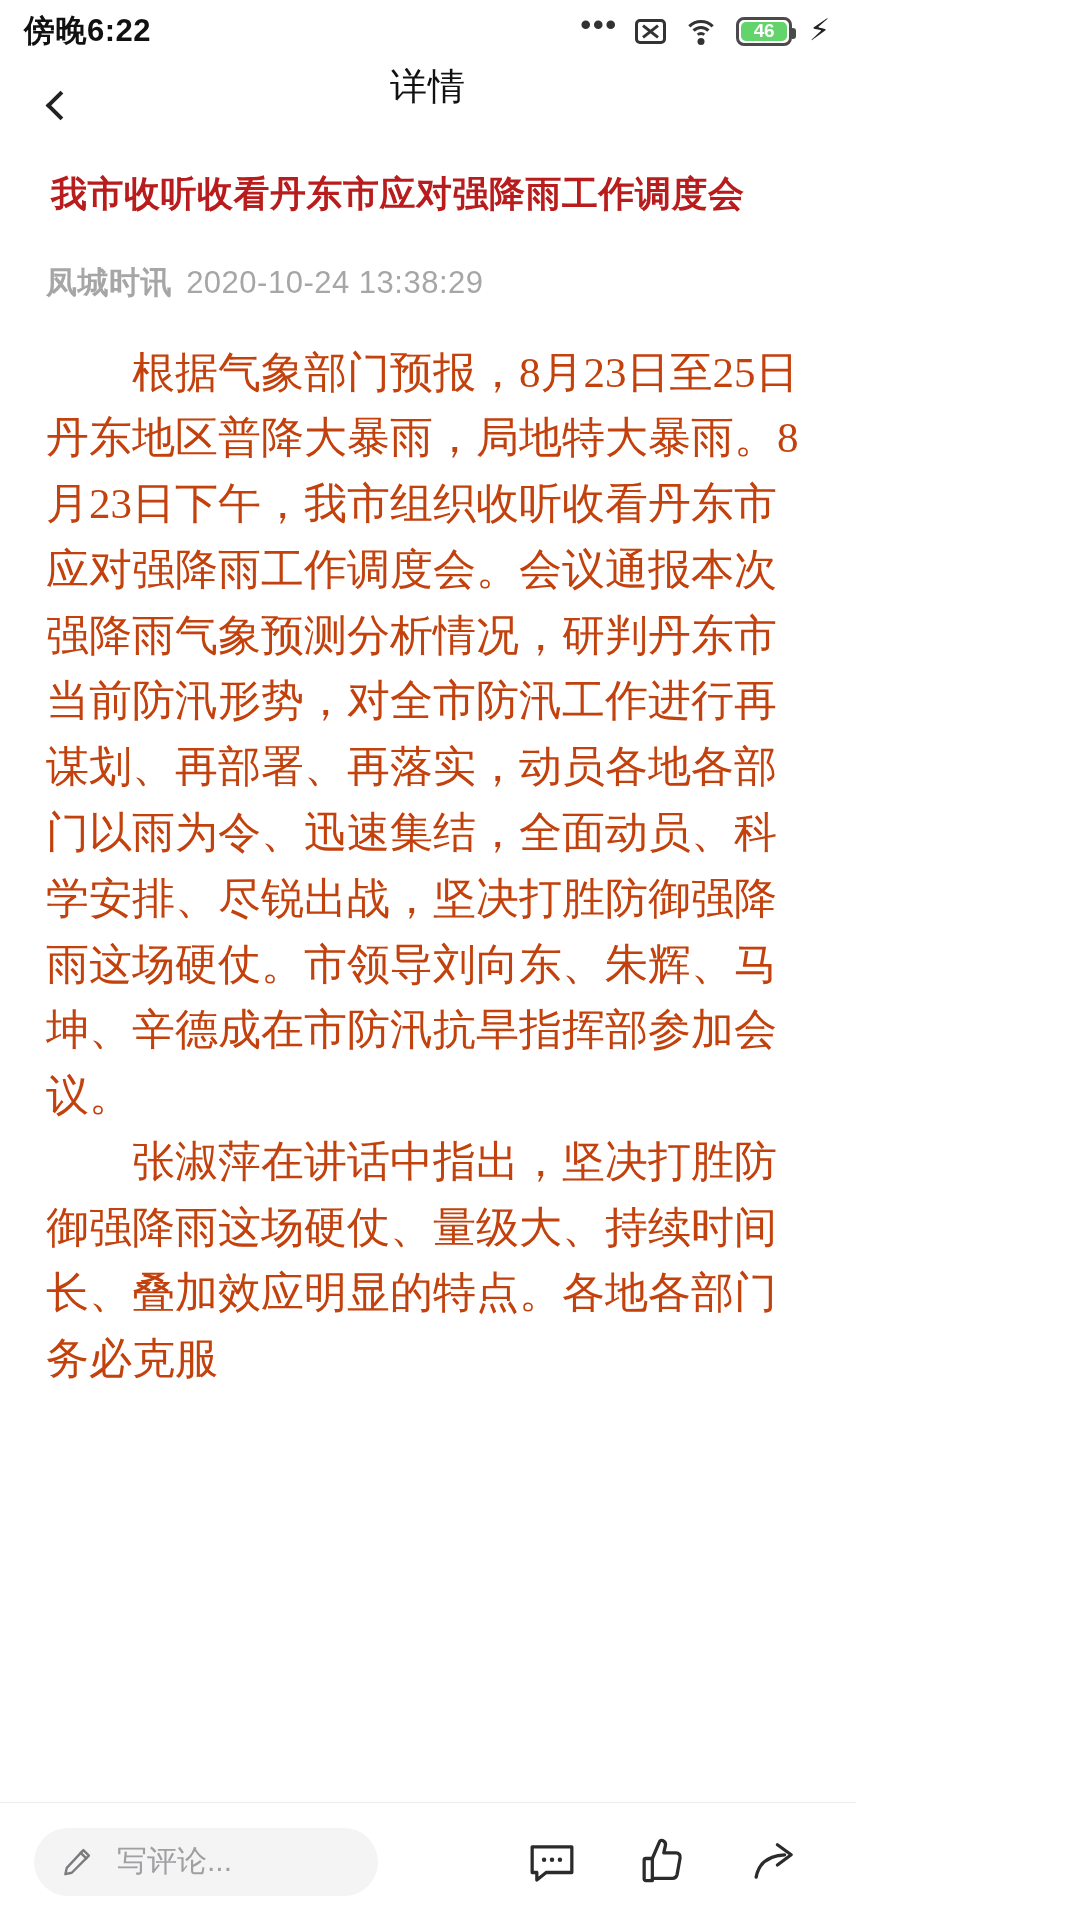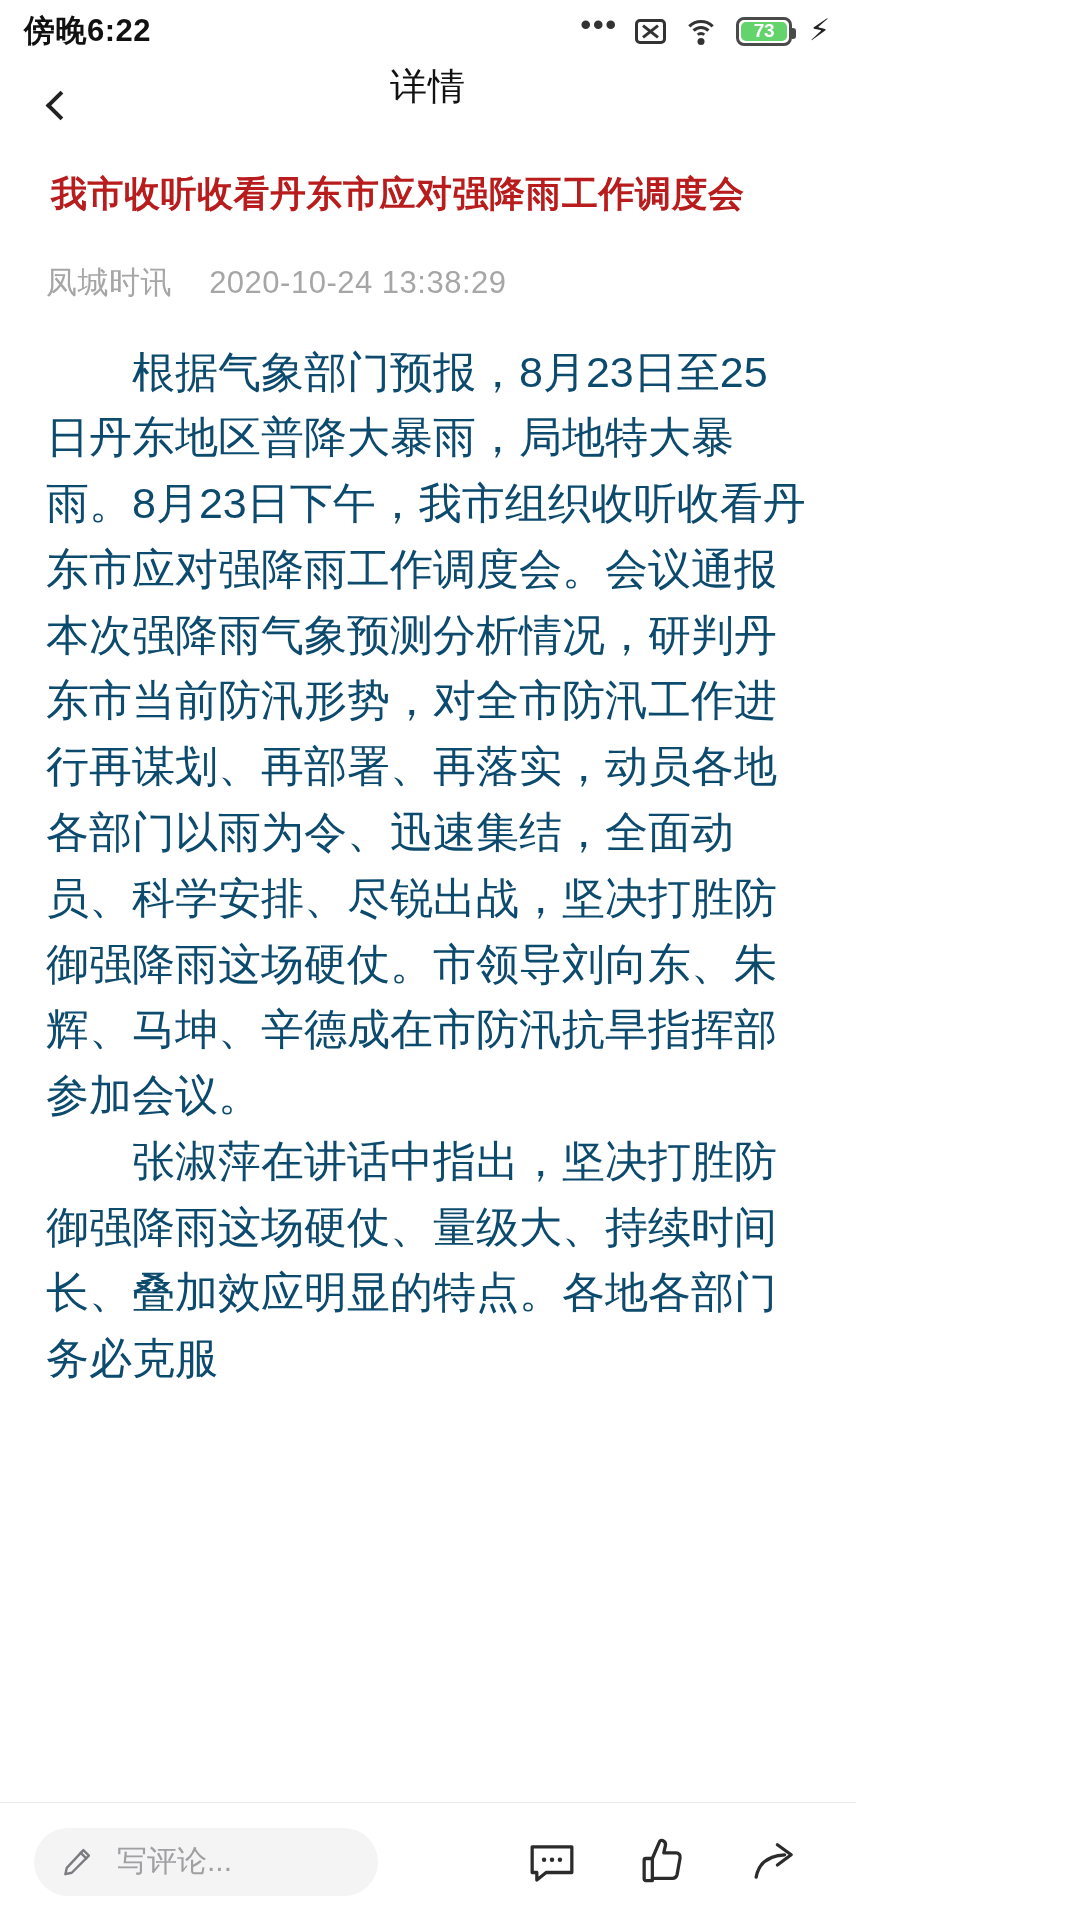--- a/index.html
+++ b/index.html
@@ -171,28 +171,29 @@
     color: #b91c1c;
     letter-spacing: 0.5px;
     margin: 0 0 44px 5px;
   }
   .meta {
     font-size: 31px;
     color: #a6a6a6;
     margin: 0 0 36px 0;
     letter-spacing: 0.5px;
   }
-  .meta .src { margin-right: 28px; }
+  .meta .src { margin-right: 5px; font-weight: bold; }
   .body p {
     font-size: 43px;
     line-height: 1.53;
-    color: #0c4a6e;
+    color: #c2410c;
     margin: 0;
     text-indent: 2em;
     letter-spacing: 0px;
+    font-family: Liberation Serif, serif;
   }
 
   
   .bottombar {
     flex: 0 0 118px;
     height: 118px;
     border-top: 1px solid #ececec;
     background: #ffffff;
     display: flex;
     align-items: center;
@@ -242,21 +243,21 @@
       <div class="dots">•••</div>
       <div class="icon-x"></div>
       <div class="wifi">
         <i></i>
           <i></i>
           <i></i>
           <b></b>
       </div>
       <div class="battery">
         <div class="fill"></div>
-        <div class="pct">73</div>
+        <div class="pct">46</div>
       </div>
       <div class="bolt">⚡</div>
     </div>
   </div>
 
   <div class="navbar">
     <div class="nav-back">
       <span></span>
     </div>
     <div class="nav-title">详情</div>

